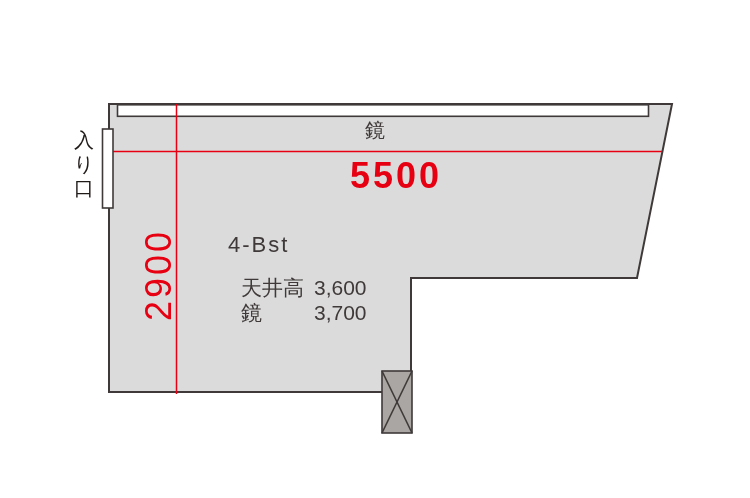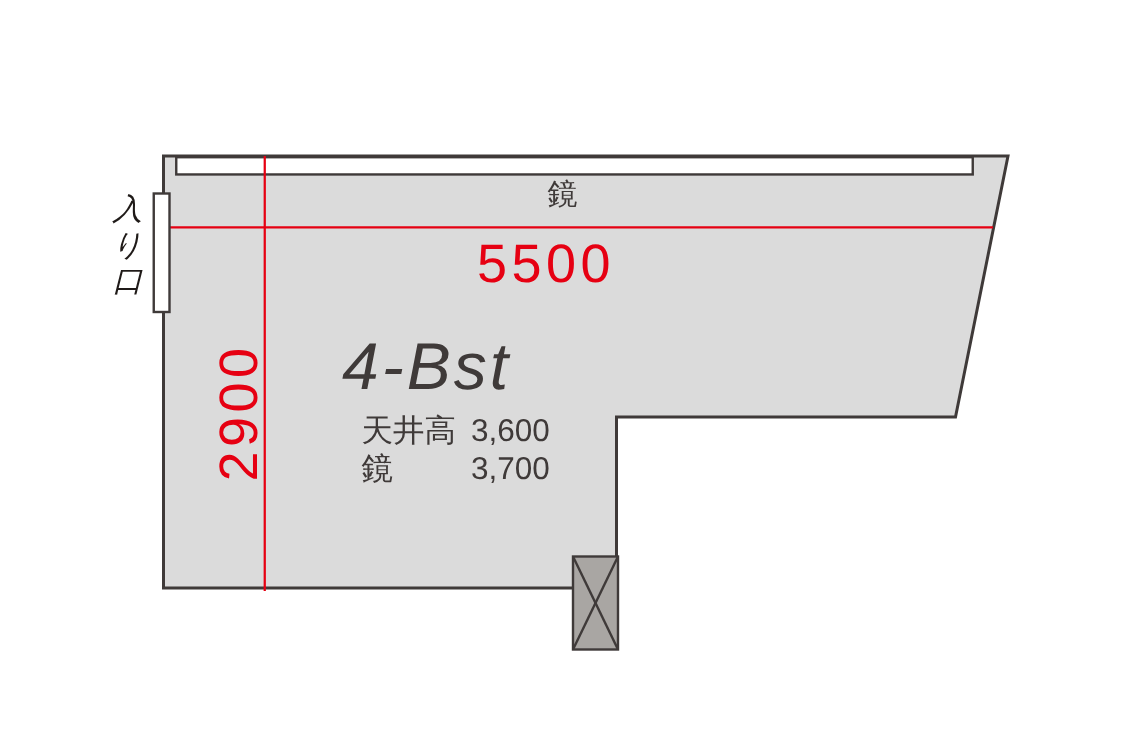--- a/index.html
+++ b/index.html
@@ -9,35 +9,35 @@
     background:#ffffff;
     font-family:"Liberation Sans", sans-serif;
     overflow:hidden;
   }
   .plan-svg{position:absolute;left:0;top:0;}
   .wall{stroke:#3f3a39;stroke-width:2;}
   .thin{stroke:#3f3a39;stroke-width:1.6;}
   .redline{stroke:#e60012;stroke-width:1.5;}
   .lbl{position:absolute;color:#3f3a39;white-space:nowrap;}
   .red-dim{color:#e60012;font-size:36px;letter-spacing:3px;line-height:36px;}
-  .dim-width{left:318px;top:158px;width:124px;text-align:left;}
+  .dim-width{left:318px;top:158px;width:124px;text-align:right;font-weight:bold;}
   .dim-depth{
     left:94px;top:257px;width:130px;height:36px;text-align:center;
     transform:rotate(-90deg);
   }
   .mirror-label{left:353px;top:118px;width:44px;text-align:center;font-size:20px;line-height:24px;}
-  .room-label{left:228px;top:228px;font-size:44px;letter-spacing:2px;line-height:34px;font-style:italic;}
+  .room-label{left:228px;top:228px;font-size:22px;letter-spacing:2px;line-height:34px;}
   .specs{position:absolute;left:205px;top:275px;font-size:21px;line-height:25px;color:#3f3a39;}
   .spec-row{display:flex;margin-left:36px;}
   .spec-label{display:inline-block;width:73px;}
   .spec-value{display:inline-block;}
   .entrance-label{
     left:73px;top:128px;width:22px;
-    font-size:20px;line-height:24px;text-align:right;
-    color:#1f1a18;word-break:break-all;white-space:normal;font-style:italic;
+    font-size:20px;line-height:24px;text-align:center;
+    color:#1f1a18;word-break:break-all;white-space:normal;
   }
 </style>
 </head>
 <body>
 
 <div class="stage">
 
   <svg class="plan-svg" width="750" height="498" viewBox="0 0 750 498">
 
     <polygon class="wall" points="109,104 672,104 637,278 411,278 411,392 109,392" fill="#dbdbdb"></polygon>

